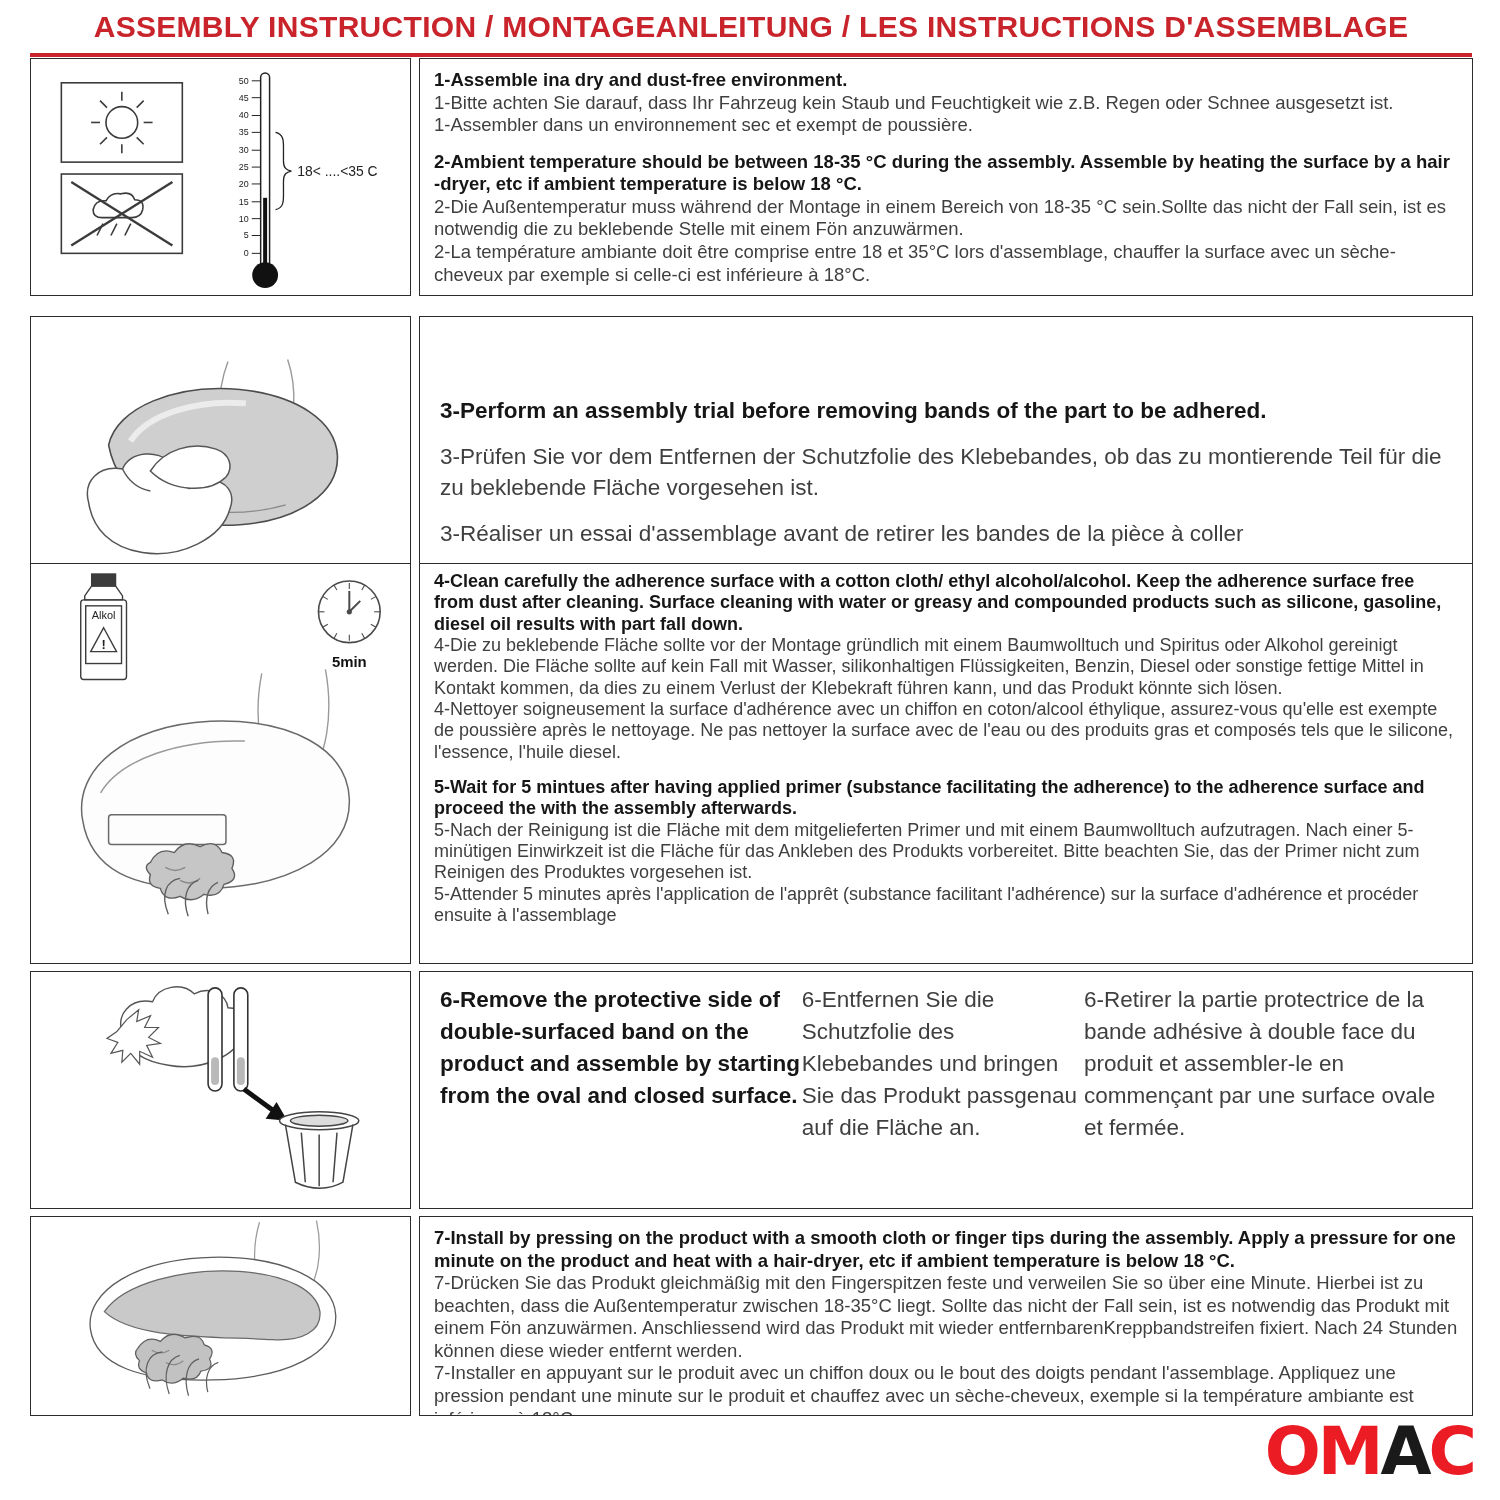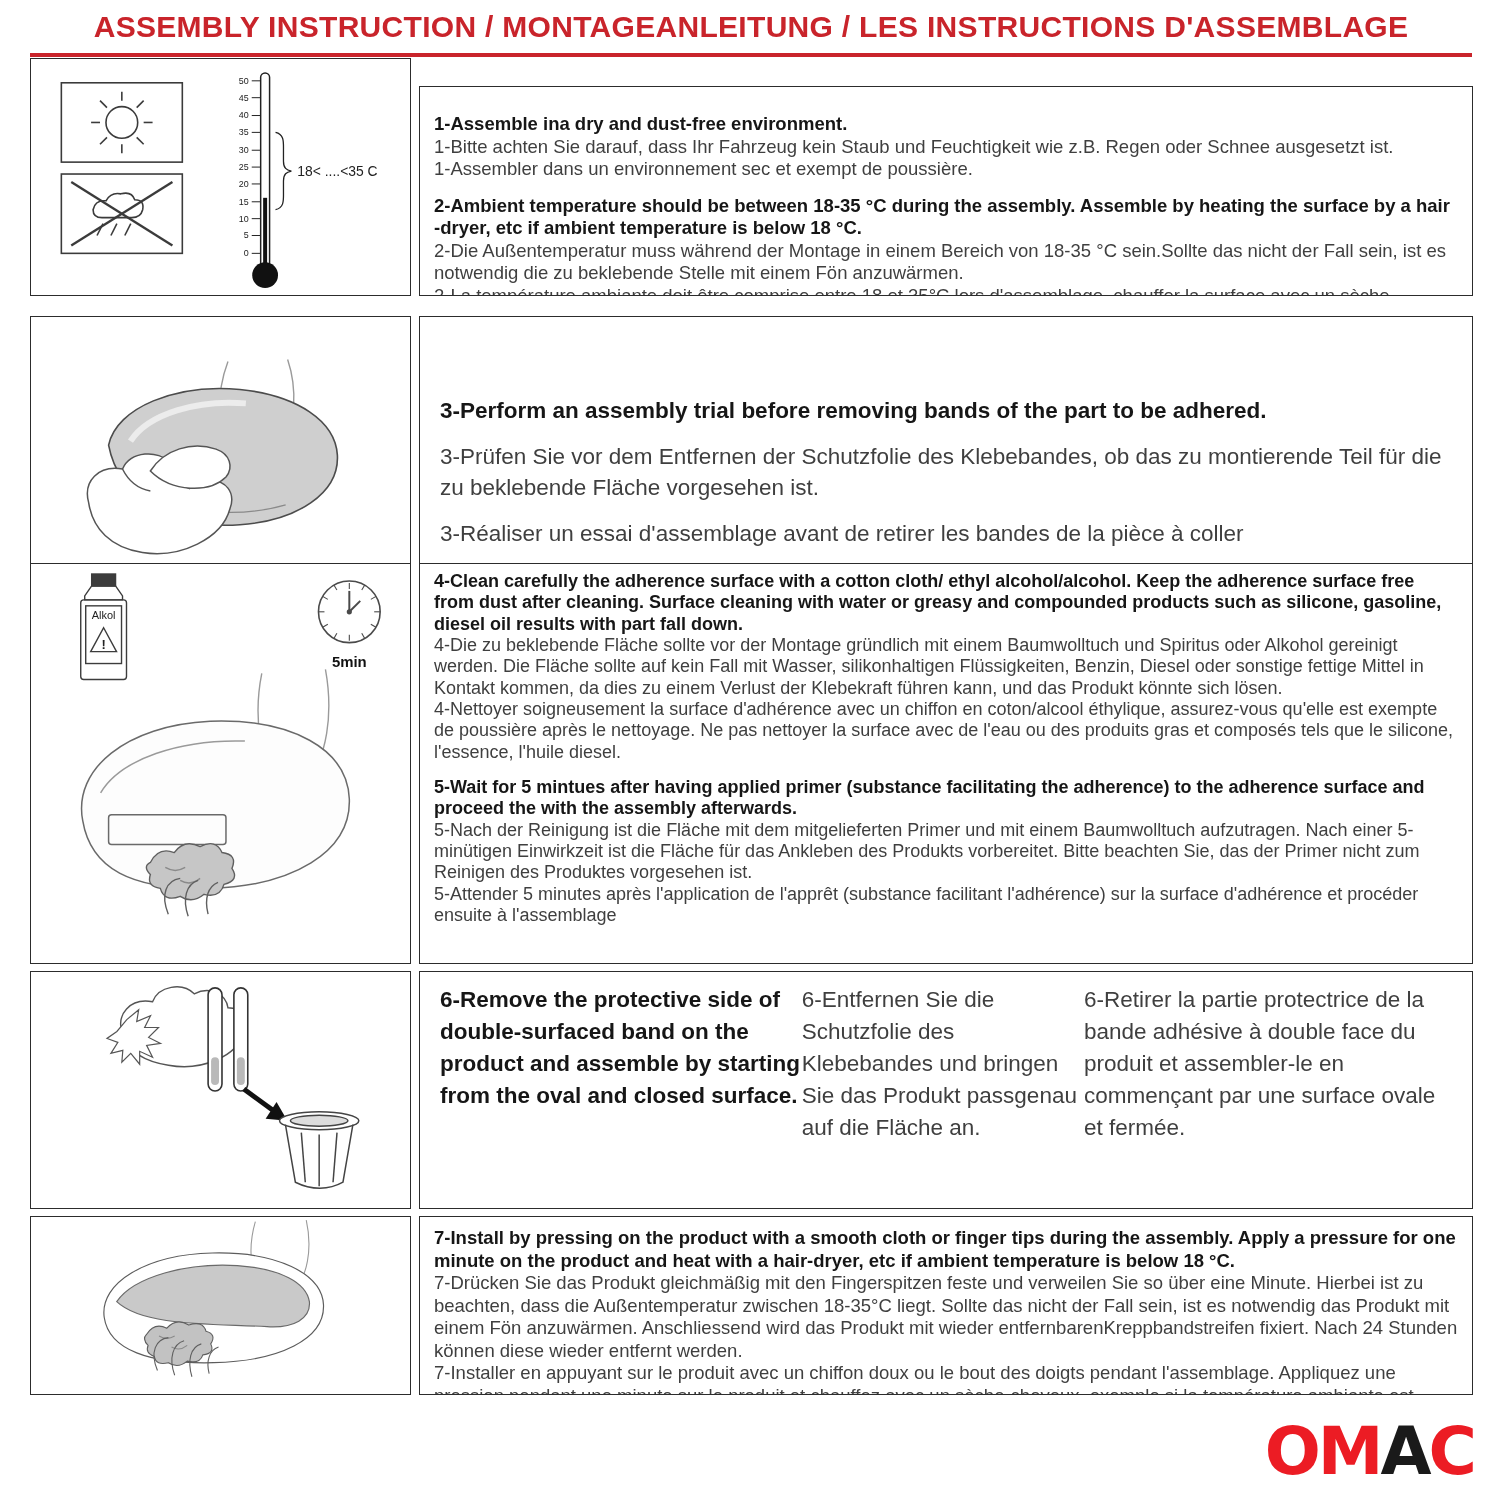--- a/index.html
+++ b/index.html
@@ -13,35 +13,35 @@
     position: absolute; left: 30px; top: 10px; width: 1442px;
     font-size: 30px; font-weight: bold; color: #c9242b;
     letter-spacing: 0.3px; white-space: nowrap; text-align: center;
   }
   .rule { position: absolute; left: 30px; top: 53px; width: 1442px; height: 4px; background: #c9242b; }
   .row { position: absolute; left: 30px; width: 1443px; }
   .r1 { top: 58px;   height: 238px; }
   .r2 { top: 316px;  height: 312px; }
   .r3 { top: 563px;  height: 401px; }
   .r4 { top: 971px;  height: 238px; }
-  .r5 { top: 1216px; height: 179px; }
+  .r5 { top: 1216px; height: 200px; }
   .imgbox {
     position: absolute; left: 0; top: 0; bottom: 0; width: 381px;
     border: 1.5px solid #2c2c2c; background: #fff;
   }
   .textbox {
     position: absolute; left: 389px; right: 0; top: 0; bottom: 0;
     border: 1.5px solid #2c2c2c; background: #fff; overflow: hidden;
   }
   .illu { width: 100%; height: 100%; display: block; }
   p { margin: 0; }
   .b  { font-weight: bold; color: #161616; }
   .rg { color: #3f3f3f; }
   .mt { margin-top: 14px; }
-  .tb1 { font-size: 18.5px; line-height: 1.22; padding: 26px 14px; margin-top: 28px; }
+  .tb1 { font-size: 18.5px; line-height: 1.22; padding: 10px 14px; }
   .tb2 { font-size: 22.5px; line-height: 1.4; padding: 6px 20px;
          display: flex; flex-direction: column; justify-content: center; }
   .tb2 p { margin: 7px 0; }
   .tb3 { font-size: 18px; line-height: 1.185; padding: 7px 14px; }
   .tb4 { font-size: 22.5px; line-height: 1.42; padding: 6px 20px;
          display: flex; flex-direction: row; justify-content: center; }
   .tb4 p { margin: 6px 0; }
   .tb5 { font-size: 18.5px; line-height: 1.22; padding: 10px 14px; }
   .logo {
     position: absolute; right: 26px; bottom: 15px;

